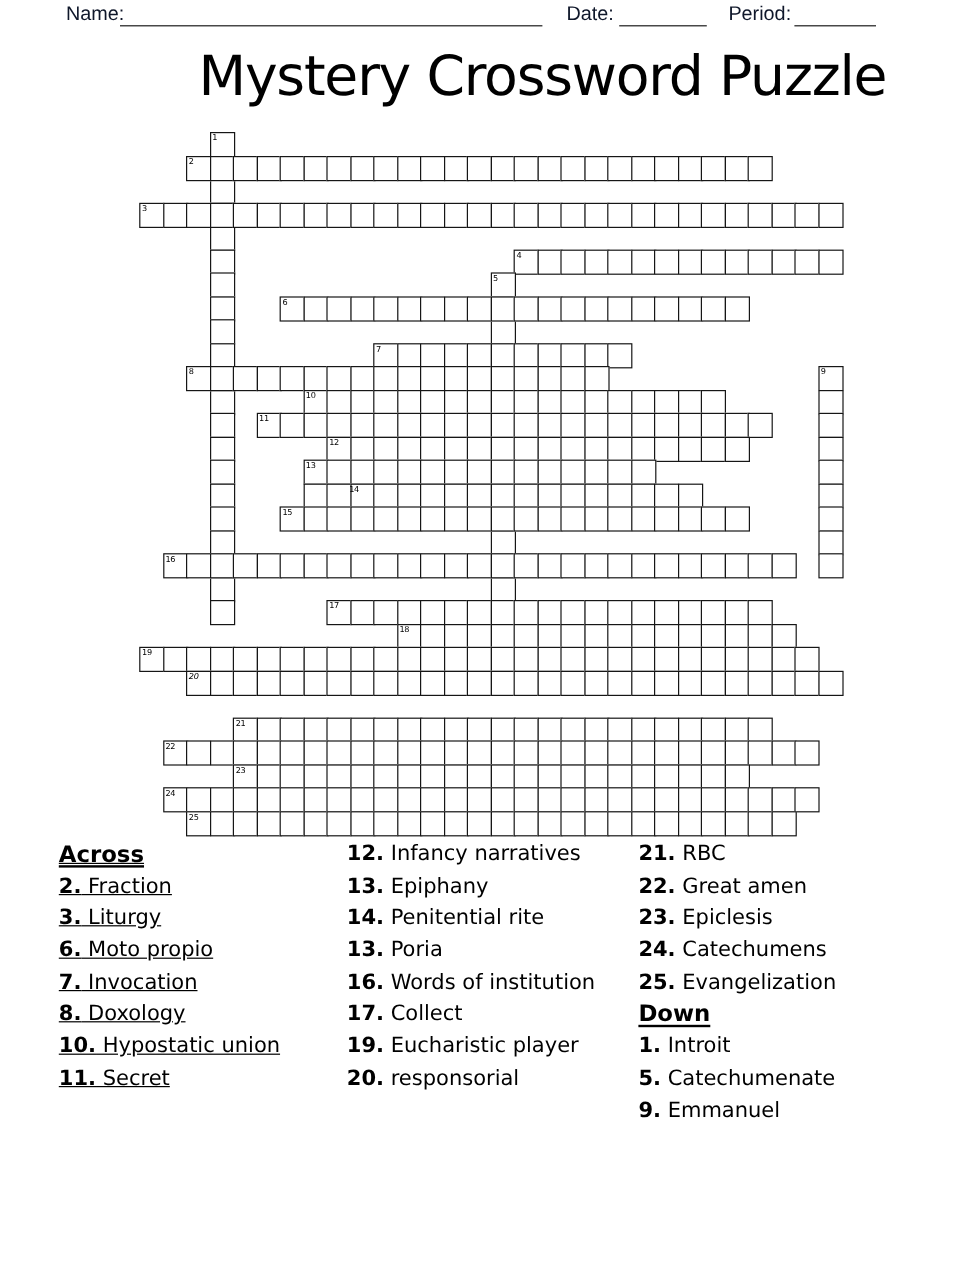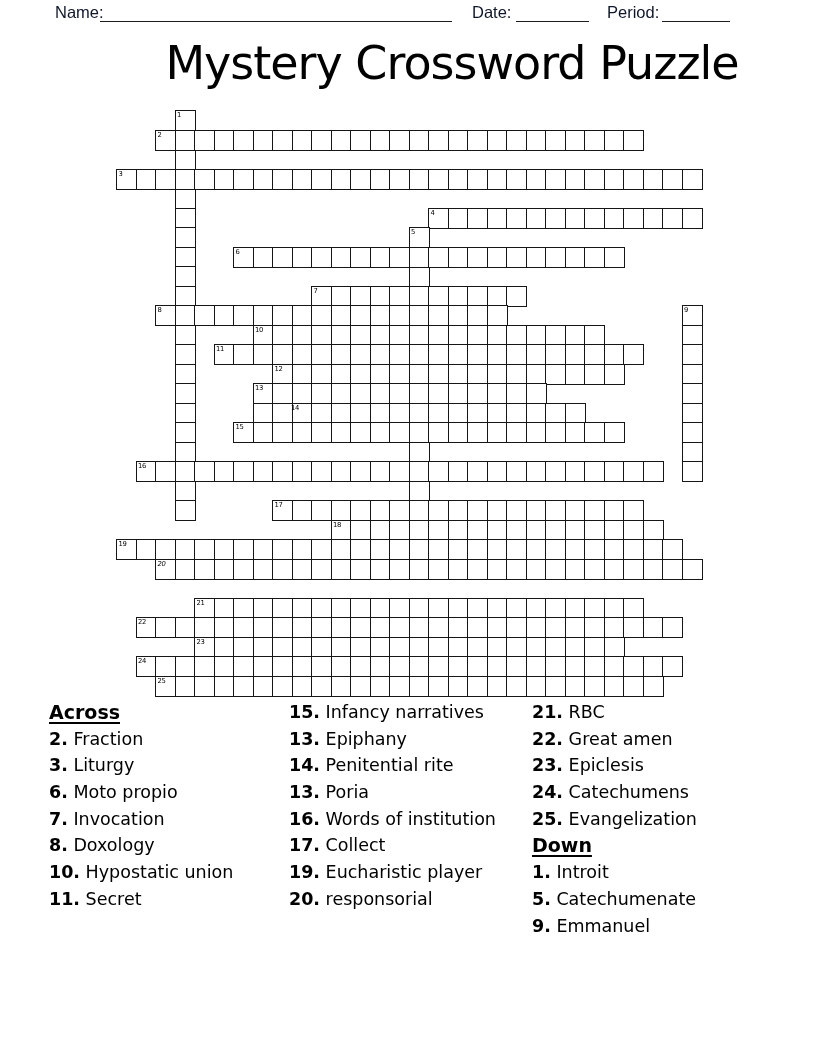--- a/index.html
+++ b/index.html
@@ -633,32 +633,32 @@
     <span class="cellnum" style="left: 2.4px; top: 431.2px;">19</span>
     <span class="cellnum" style="left: 41.4px; top: 450.7px; font-style: italic;">20</span>
     <span class="cellnum" style="left: 80.4px; top: 489.7px;">21</span>
     <span class="cellnum" style="left: 21.9px; top: 509.2px;">22</span>
     <span class="cellnum" style="left: 80.4px; top: 528.7px;">23</span>
     <span class="cellnum" style="left: 21.9px; top: 548.2px;">24</span>
     <span class="cellnum" style="left: 41.4px; top: 567.7px;">25</span>
   </div>
 
 <div id="clues">
-    <div class="clue-col" style="left: 49px;">
+    <div class="clue-col" style="left: 49px; text-decoration: underline;">
       <div class="clue-line clue-head">Across</div>
       <div class="clue-line"><span class="clue-num">2.</span><span> Fraction</span></div>
       <div class="clue-line"><span class="clue-num">3.</span><span> Liturgy</span></div>
       <div class="clue-line"><span class="clue-num">6.</span><span> Moto propio</span></div>
       <div class="clue-line"><span class="clue-num">7.</span><span> Invocation</span></div>
       <div class="clue-line"><span class="clue-num">8.</span><span> Doxology</span></div>
       <div class="clue-line"><span class="clue-num">10.</span><span> Hypostatic union</span></div>
       <div class="clue-line"><span class="clue-num">11.</span><span> Secret</span></div>
     </div>
     <div class="clue-col" style="left: 289px;">
-      <div class="clue-line"><span class="clue-num">15.</span><span> Infancy narratives</span></div>
+      <div class="clue-line"><span class="clue-num">12.</span><span> Infancy narratives</span></div>
       <div class="clue-line"><span class="clue-num">13.</span><span> Epiphany</span></div>
       <div class="clue-line"><span class="clue-num">14.</span><span> Penitential rite</span></div>
       <div class="clue-line"><span class="clue-num">13.</span><span> Poria</span></div>
       <div class="clue-line"><span class="clue-num">16.</span><span> Words of institution</span></div>
       <div class="clue-line"><span class="clue-num">17.</span><span> Collect</span></div>
       <div class="clue-line"><span class="clue-num">19.</span><span> Eucharistic player</span></div>
       <div class="clue-line"><span class="clue-num">20.</span><span> responsorial</span></div>
     </div>
     <div class="clue-col" style="left: 532px;">
       <div class="clue-line"><span class="clue-num">21.</span><span> RBC</span></div>

